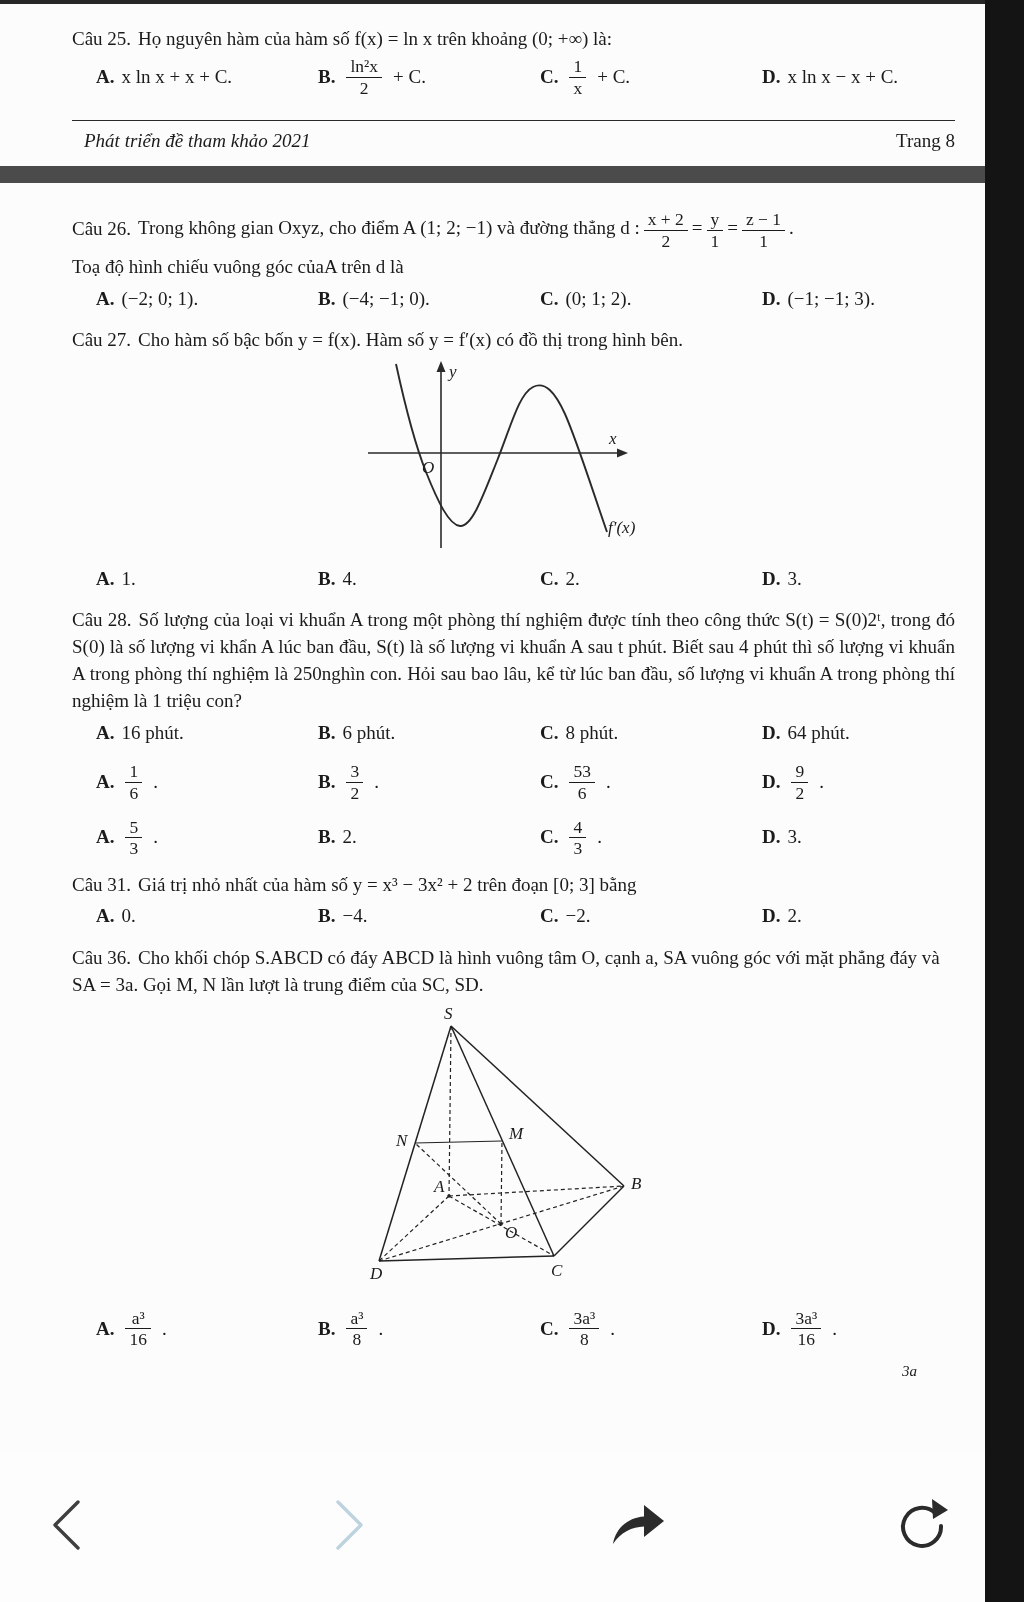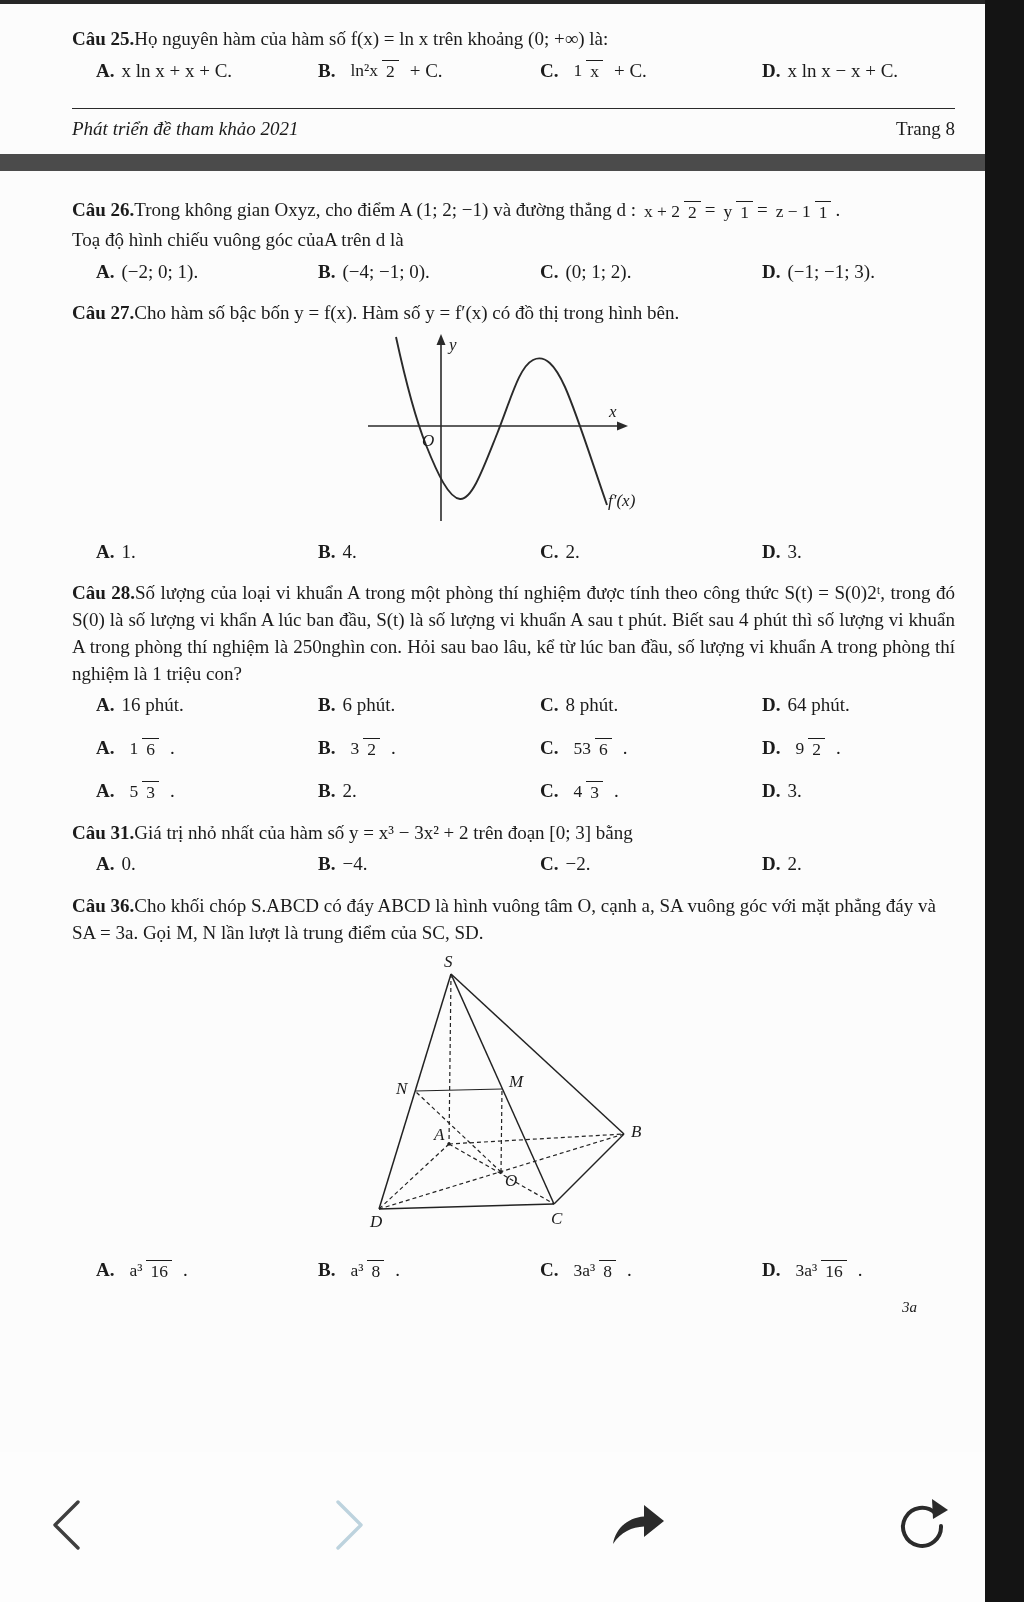--- a/index.html
+++ b/index.html
@@ -9,32 +9,32 @@
     font-size:19px; color:#1b1b1b;
     background:#fcfcfc; position:relative; overflow:hidden;
   }
   .top-edge { position:absolute; top:0; left:0; width:1024px; height:4px; background:#262626; z-index:5; }
   .right-bar { position:absolute; top:0; right:0; width:39px; height:1602px; background:#141414; z-index:6; }
   .doc { width:985px; }
   .sec { padding:0 30px 0 72px; }
   .sec-a { padding-top:26px; }
   .sec-b { padding-top:26px; }
   .qline { line-height:1.42; margin-bottom:3px; }
-  .qlabel { font-weight:bold; }
+  .qlabel { font-weight:normal; margin-right:7px; }
   .question { margin-bottom:13px; }
   .opts { display:grid; grid-template-columns:222px 222px 222px auto; margin:3px 0 0 24px; align-items:center; min-height:30px; }
   .opt { display:flex; align-items:center; gap:7px; line-height:1.4; }
   .optkey { font-weight:bold; }
-  .frac { display:inline-flex; flex-direction:row; text-align:center; vertical-align:middle; margin:0 4px; font-size:0.92em; line-height:1.18; }
+  .frac { display:inline-flex; flex-direction:column; text-align:center; vertical-align:middle; margin:0 4px; font-size:0.92em; line-height:1.18; }
   .frac .num { padding:0 4px; }
   .frac .den { border-top:1.4px solid #1b1b1b; padding:0 4px; }
   .sub { font-size:0.68em; vertical-align:-0.35em; }
   .justify { text-align:justify; }
   .footer-rule { border-top:1.6px solid #2a2a2a; margin-top:22px; }
-  .footer-row { display:flex; justify-content:space-between; align-items:flex-end; padding:9px 0 10px 0; }
+  .footer-row { display:flex; justify-content:space-between; align-items:flex-end; padding:9px 0 10px 0;margin-left:12px; }
   .footer-left { font-style:italic; }
   .band { width:985px; height:17px; background:#4b4b4b; margin-top:4px; }
   .graph-wrap { width:300px; margin:4px auto 2px auto; }
   .pyr-wrap { width:420px; margin:6px auto 2px auto; }
   svg text { font-family:"Liberation Serif", serif; font-style:italic; font-size:17px; fill:#1b1b1b; }
   .fragment { text-align:right; padding-right:38px; font-size:15px; font-style:italic; margin-top:4px; }
   .toolbar { position:absolute; left:0; bottom:0; width:985px; height:150px; background:#fdfdfd; z-index:4; }
   .tool-btn { position:absolute; top:42px; width:60px; height:62px; cursor:pointer; display:flex; align-items:center; justify-content:center; }
   .tb-back { left:38px; }
   .tb-fwd { left:318px; }

